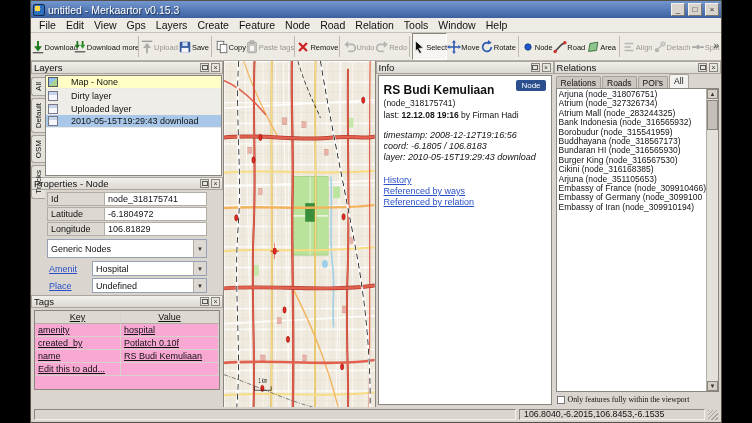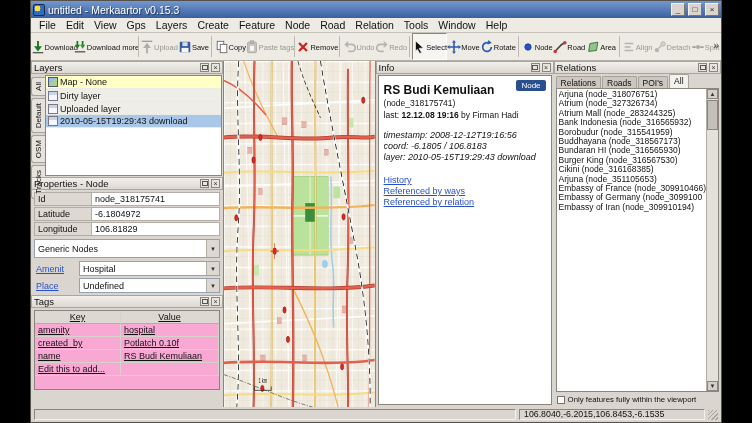--- a/index.html
+++ b/index.html
@@ -54,32 +54,32 @@
 
   
   .layers { flex:0 0 116px; }
   .layers-body { flex:1; display:flex; min-height:0; padding:1px 1px 1px 0; }
   .vtabs { width:14px; display:flex; flex-direction:column; gap:2px; padding-top:2px; }
   .vtab { border:1px solid #a6a29a; border-right:none; background:#e6e3dc; border-radius:3px 0 0 3px;
           display:flex; align-items:center; justify-content:center; padding:4px 0; }
   .vtab span { writing-mode:vertical-rl; transform:rotate(180deg); font-size:8px; }
   .layers-list { flex:1; background:#fff; border:1px solid #8a867e; overflow:hidden;
                  display:flex; flex-direction:column; }
-  .layer-row { flex:0 0 13px; display:flex; align-items:center; gap:2px; padding:0 2px;
+  .layer-row { flex:0 0 13px; display:flex; align-items:center; gap:13px; padding:0 2px;
                font-size:9px; white-space:nowrap; overflow:hidden; border-bottom:1px solid #eceae5; }
   .layer-row.map-none { background:#ffffc6; }
   .layer-row.plain { background:#efede7;align-items:flex-end; }
   .layer-row.selected { background:#a9c7e8; }
   .licon { flex:0 0 10px; width:10px; height:10px; }
   .licon.map { background:linear-gradient(135deg,#8fc2ec 0 50%,#a9d38f 50% 100%); border:1px solid #556; }
   .licon.doc { background:linear-gradient(#c8d4ea 0 3px,#f6f7fb 3px); border:1px solid #778; }
 
   
   .props { flex:0 0 118px; }
-  .props-body { flex:1; padding:2px 3px; display:flex; flex-direction:column; }
+  .props-body { flex:1; padding:2px 16px; display:flex; flex-direction:column; }
   .prow { display:flex; height:14px; margin-bottom:1px; }
   .plabel { flex:0 0 58px; background:#ddd9d2; border:1px solid #b2aea6; font-size:9px; padding:1px 3px;
             white-space:nowrap; overflow:hidden; }
   .pvalue { flex:1; background:#fff; border:1px solid #b2aea6; border-left:none; font-size:9px;
             padding:1px 3px; white-space:nowrap; overflow:hidden; }
   .pcombo { flex:1; height:15px; background:#fff; border:1px solid #95a1b4; display:flex;
             align-items:center; font-size:9px; padding-left:3px; overflow:hidden; }
   .pcombo .carrow { margin-left:auto; flex:0 0 13px; height:100%; background:#ddd9d2;
                     border-left:1px solid #b2aea6; font-size:6px; display:flex; align-items:center; justify-content:center; color:#333; }
   .pcombo.fullw { margin:2px 0 1px; }
@@ -117,21 +117,21 @@
   .rtab.active { background:#f4f2ee; height:14px; }
   .rlist-wrap { flex:1; margin:0 2px; background:#fff; border:1px solid #8a867e; display:flex; min-height:0; }
   .rlist { flex:1; overflow:hidden; padding:1px 0 0 2px; }
   .rlist .ritem { font-size:8.5px; line-height:9.4px; white-space:nowrap; overflow:hidden; }
   .vscroll { flex:0 0 12px; border-left:1px solid #b2aea6; background:#e4e1db; display:flex; flex-direction:column; }
   .varrow { height:10px; background:#d4d0c9; border:1px solid #8a867e; font-size:6px; line-height:8px;
             text-align:center; color:#333; }
   .vthumb { height:30px; background:#c4c0b9; border:1px solid #8a867e; margin-top:1px; }
   .vtrack { flex:1; }
   .rcheck { flex:0 0 15px; display:flex; align-items:center; gap:3px; padding:0 3px; font-size:7.8px;
-            white-space:nowrap; overflow:hidden; }
+            white-space:nowrap; overflow:hidden;font-family:Liberation Serif, serif; }
   .cb { flex:0 0 8px; width:8px; height:8px; background:#fff; border:1px solid #777; }
 
   
   .statusbar { flex:0 0 15px; display:flex; align-items:center; gap:3px; padding:1px 3px; background:#dad6cf; }
   .spanel { height:11px; border:1px solid; border-color:#8a867e #f4f2ee #f4f2ee #8a867e; }
   .status-left { flex:1; }
   .status-coords { flex:0 0 186px; font-size:8.8px; line-height:9px; padding:0 4px; white-space:nowrap; overflow:hidden; }
   .grip { width:10px; height:10px; background:repeating-linear-gradient(135deg,#a8a49c 0 1px,transparent 1px 3px); }
 </style>
 </head>

